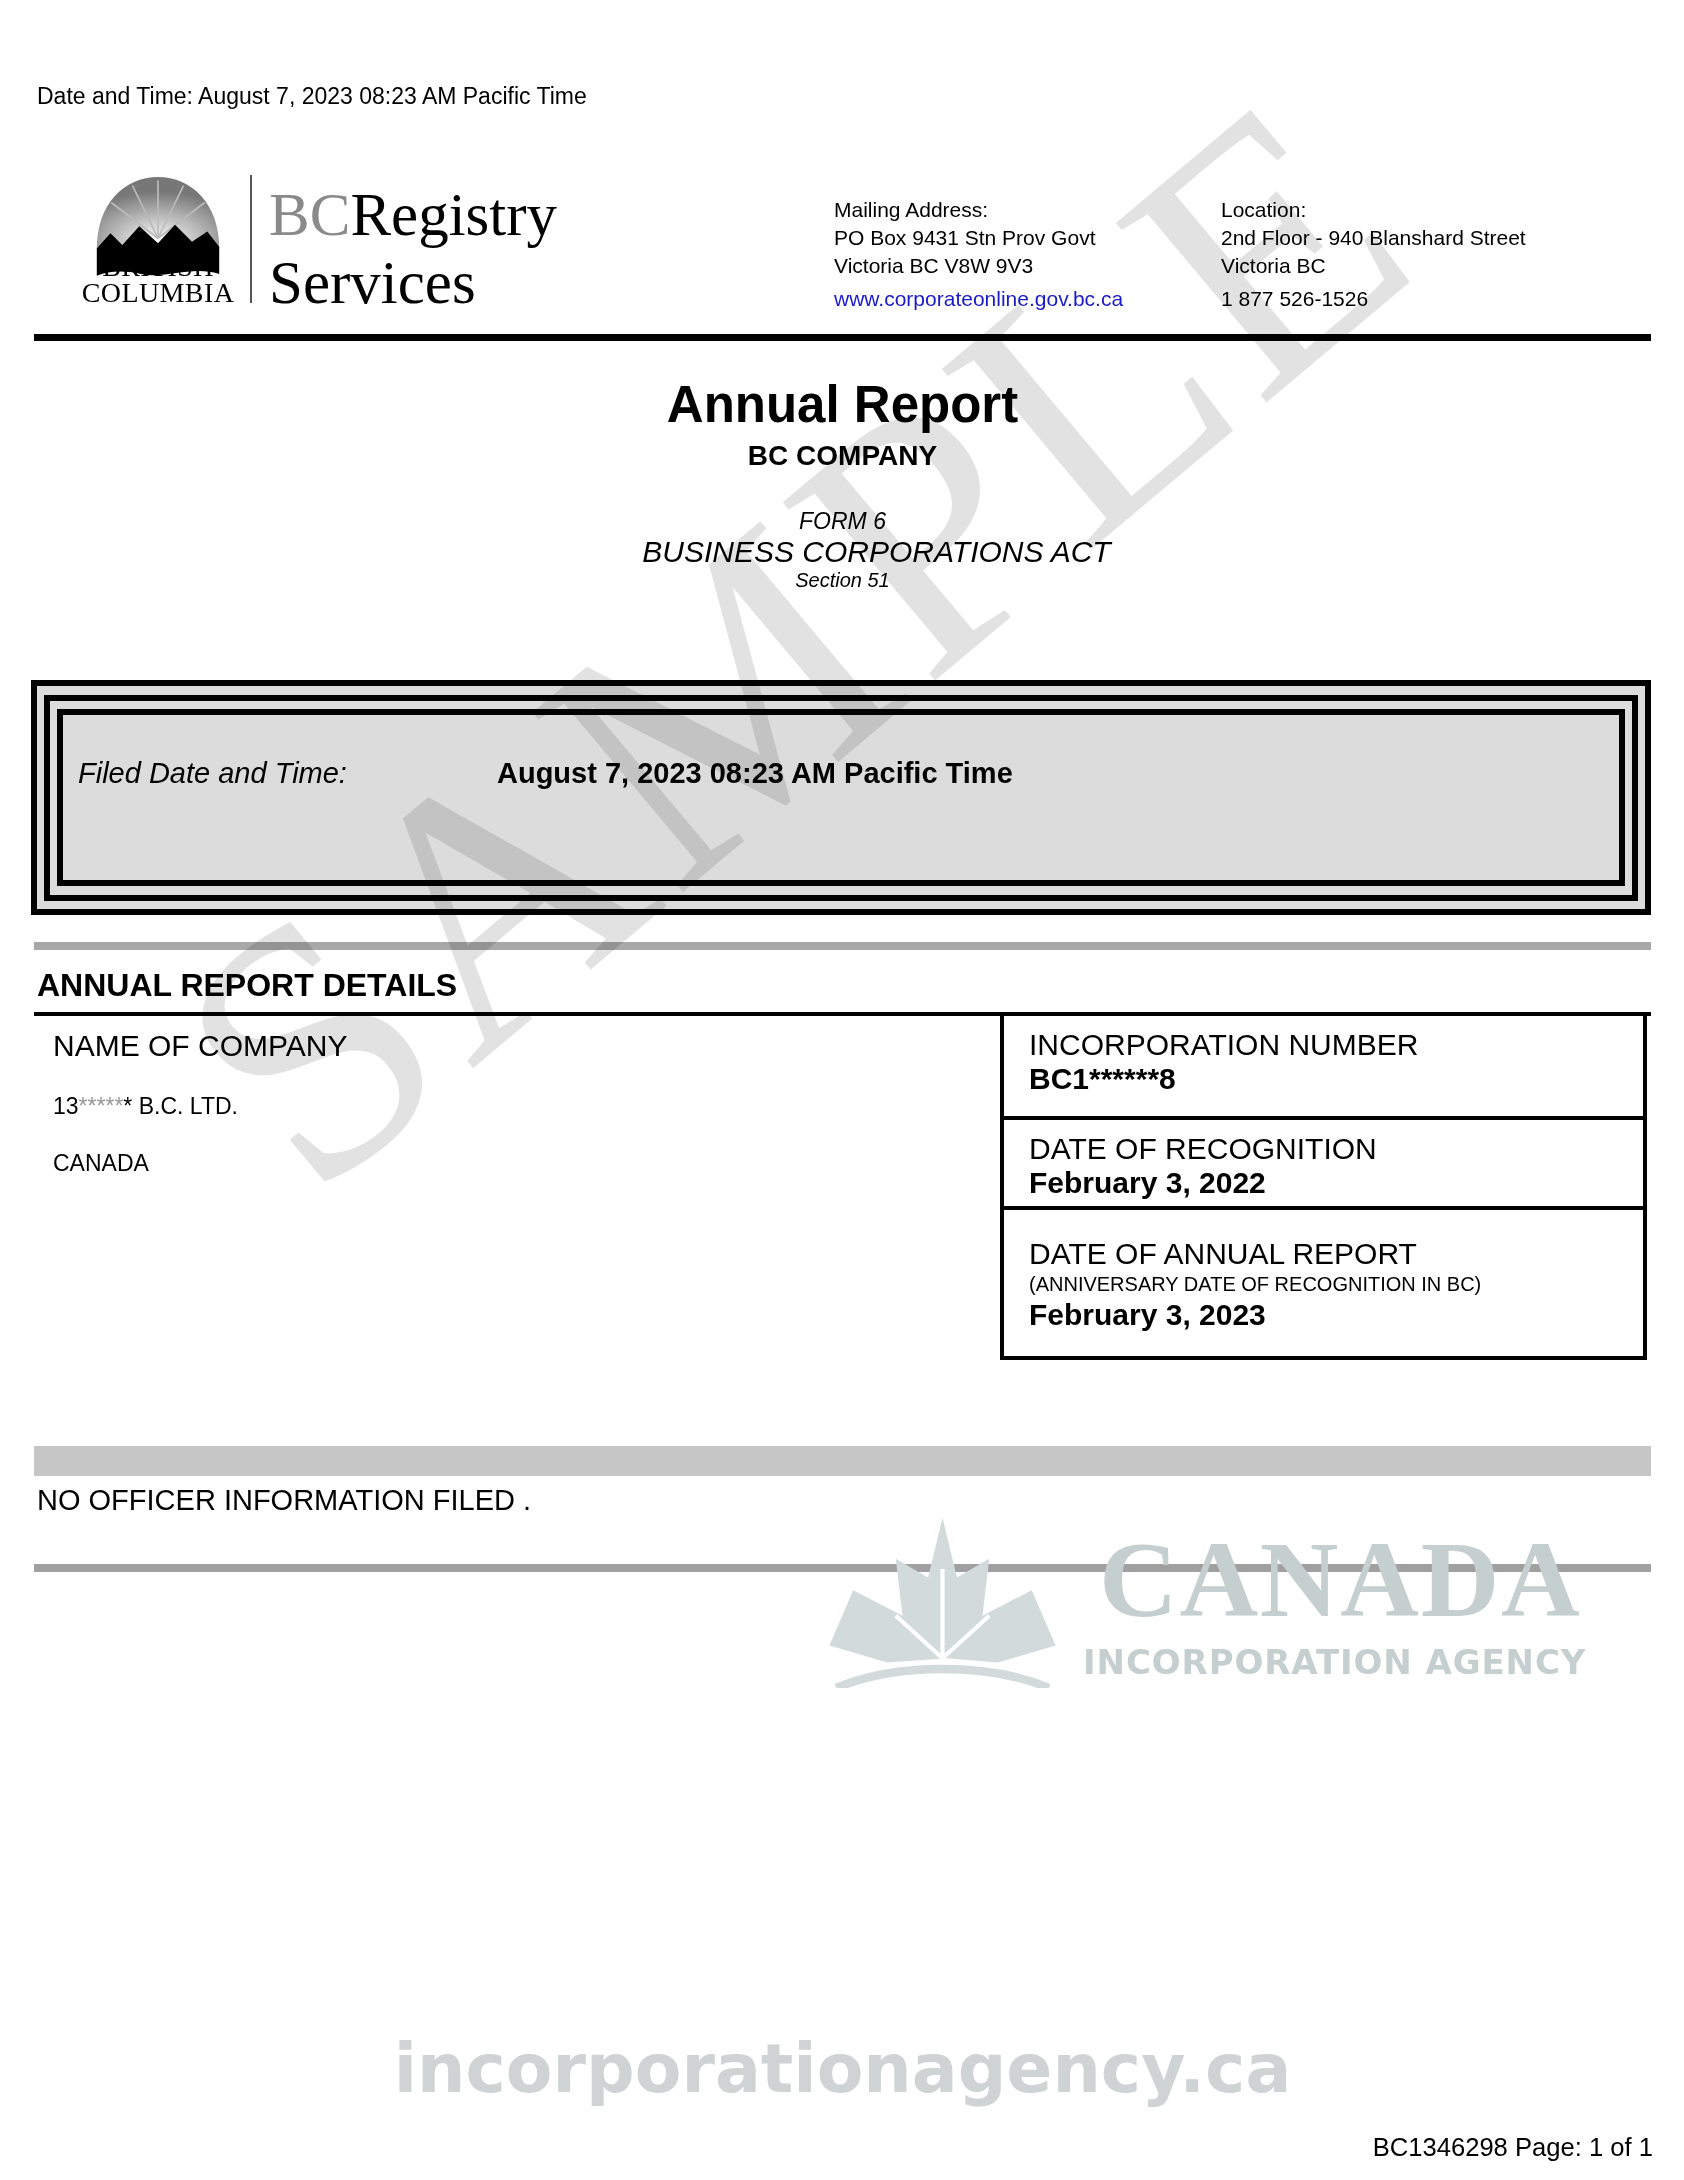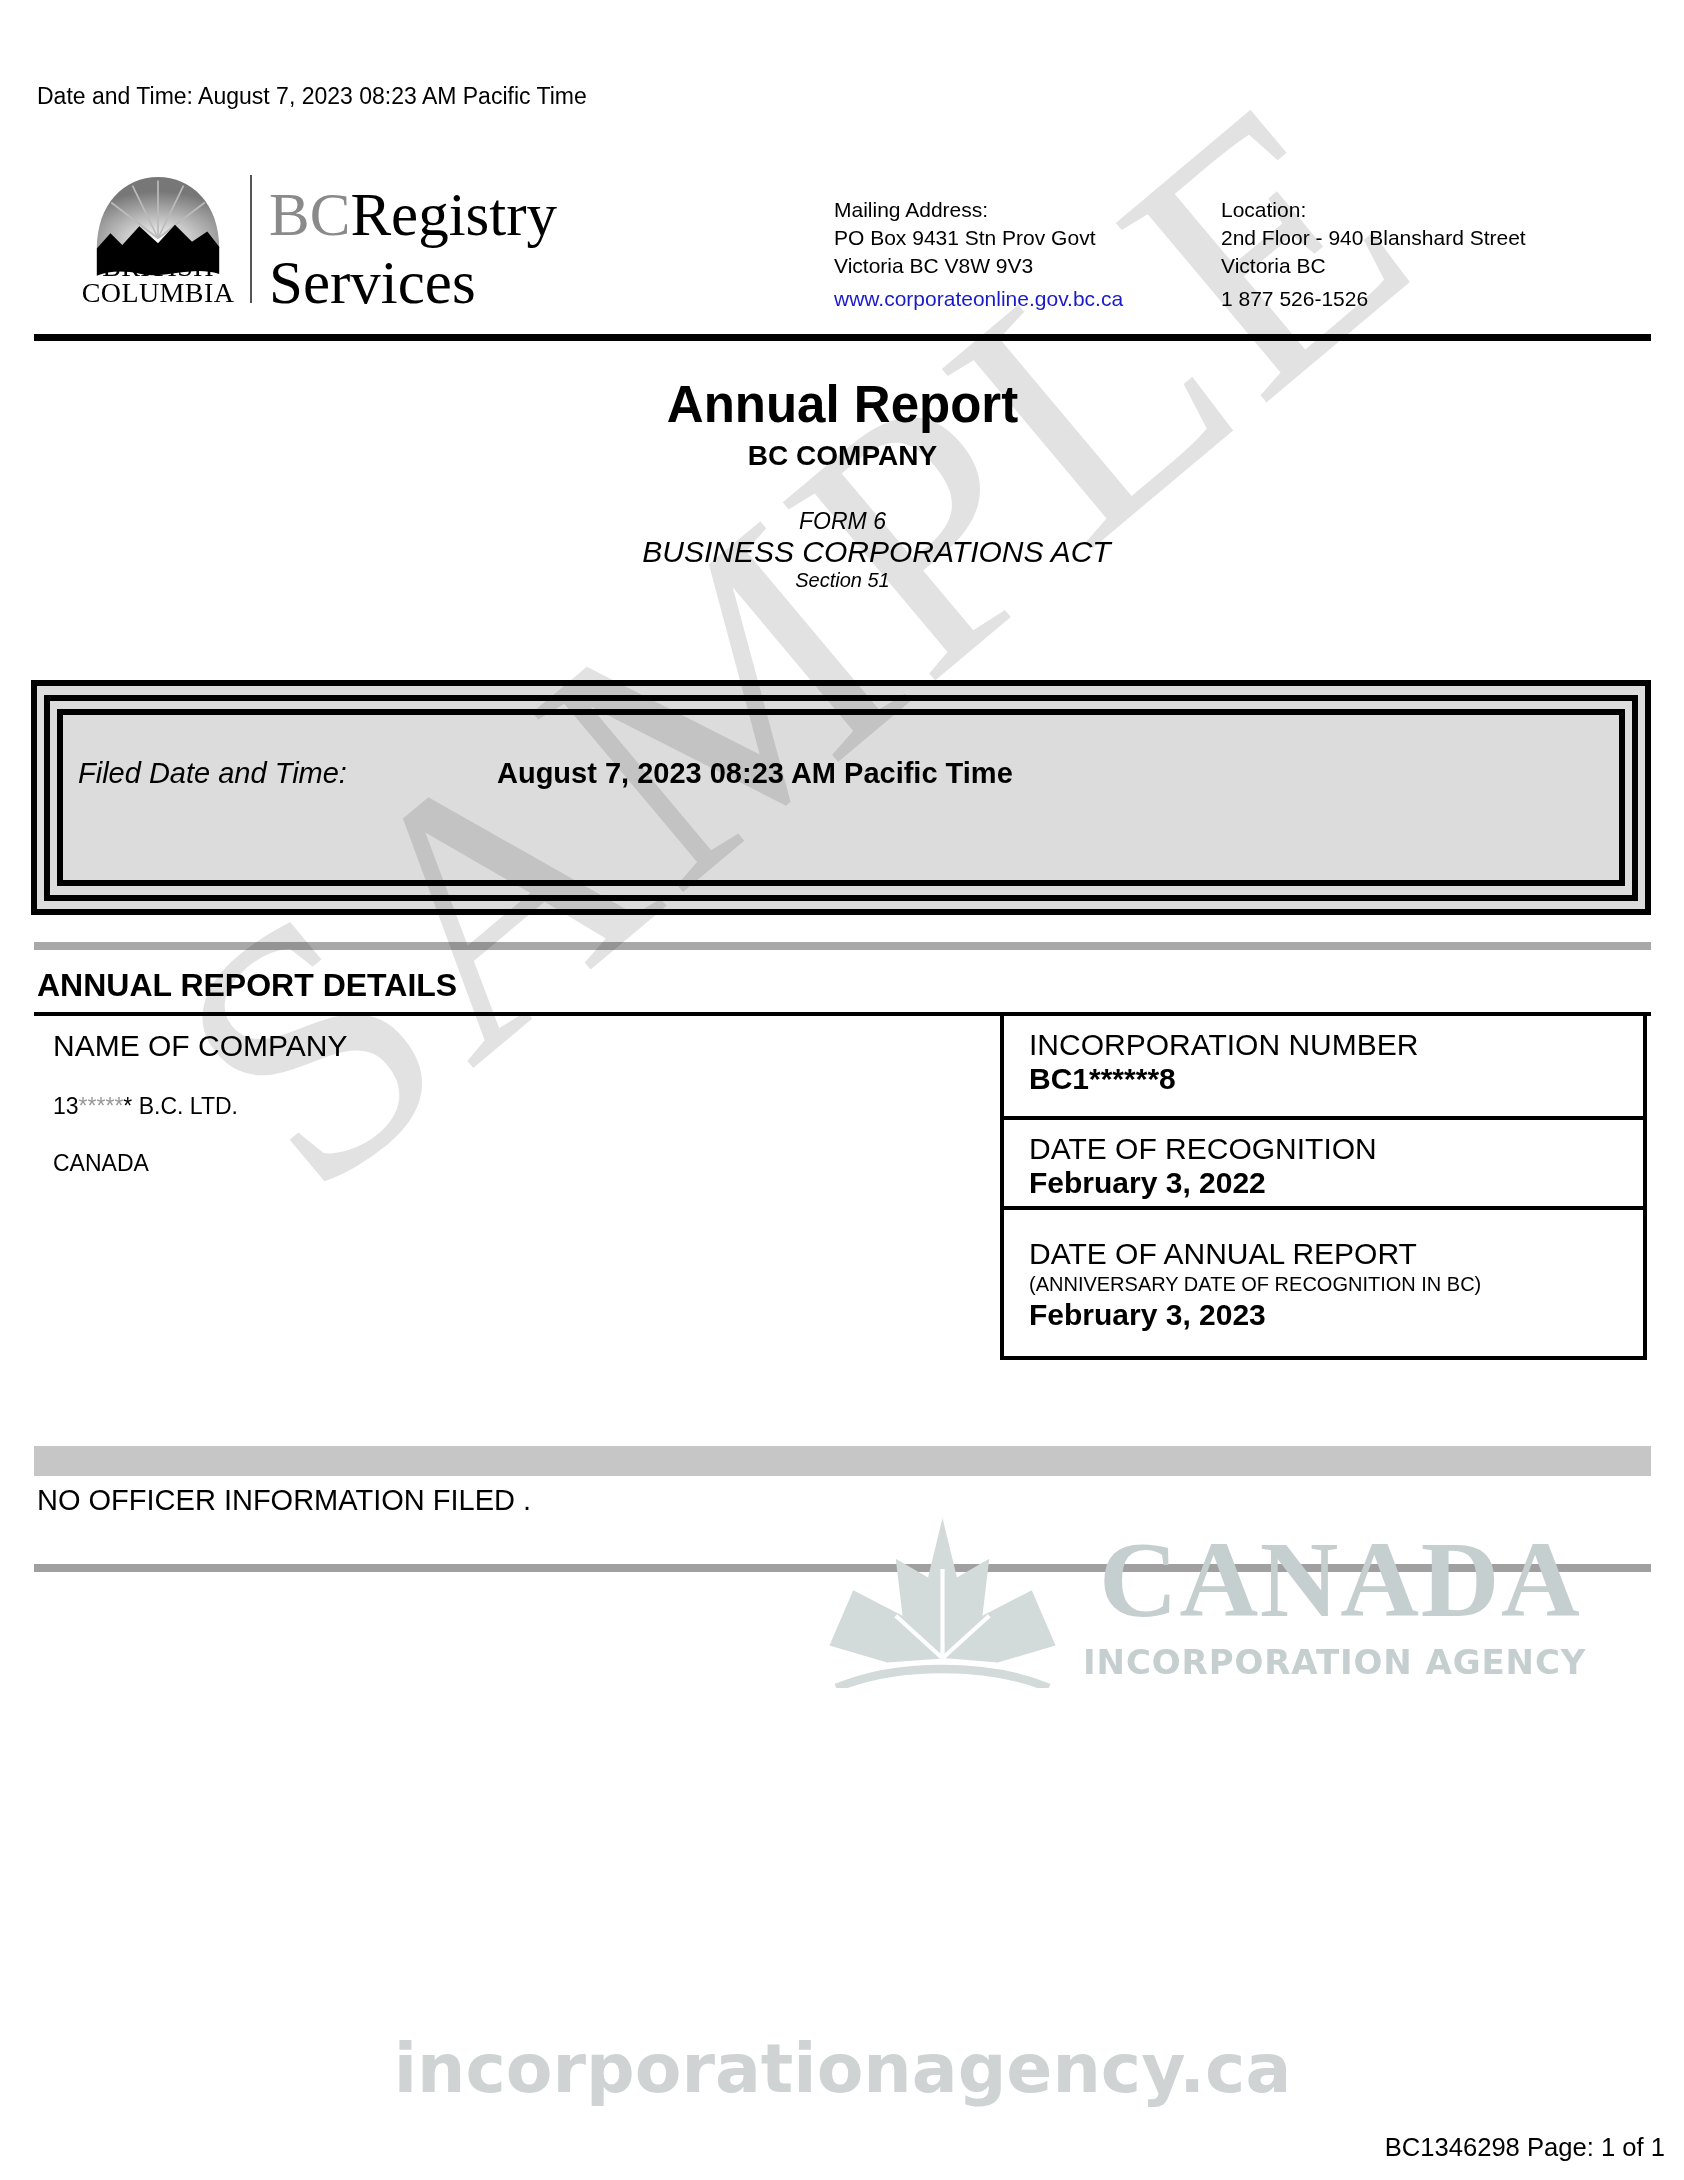--- a/index.html
+++ b/index.html
@@ -70,21 +70,21 @@
   #officer-bar { left: 34px; top: 1446px; width: 1617px; height: 30px; background: #c6c6c6; }
   #officer-text { left: 37px; top: 1484px; font-size: 29px; }
   #officer-rule { left: 34px; top: 1564px; width: 1617px; height: 7.7px; background: #a0a0a0; }
 
   
   #maple-icon { left: 819px; top: 1518px; width: 247px; height: 170px; }
   #agency-name { left: 1099px; top: 1525px; font-family: "Liberation Serif", serif; font-weight: bold; font-size: 109px; color: #c6cfcf; letter-spacing: 1.7px; line-height: 1; }
   #agency-sub { left: 1083px; top: 1642px; font-family: "DejaVu Sans", sans-serif; font-weight: bold; font-size: 34px; color: #c6cfcf; letter-spacing: 0.9px; }
 
   #site-watermark { left: 0; width: 1685px; text-align: center; top: 2029px; font-family: "DejaVu Sans", sans-serif; font-weight: bold; font-size: 68px; color: #cfd3d3; }
-  #footer-page { right: 20px; top: 2133px; font-size: 25.6px; }
+  #footer-page { right: 32px; top: 2133px; font-size: 25.6px; }
 </style>
 </head>
 <body>
 
 <div id="print-ts" class="abs">Date and Time: August 7, 2023 08:23 AM Pacific Time</div>
 
 <svg id="bc-logo" class="abs" viewBox="0 0 200 170">
   <defs>
     <radialGradient id="sun" cx="50%" cy="90%" r="70%">
       <stop offset="0%" stop-color="#ffffff"></stop>

